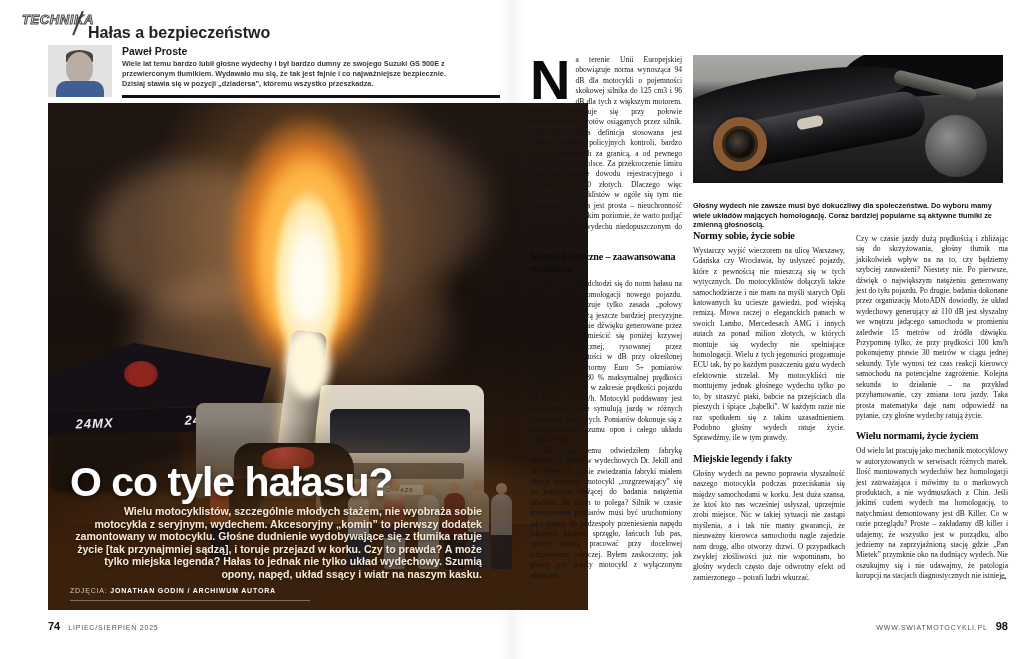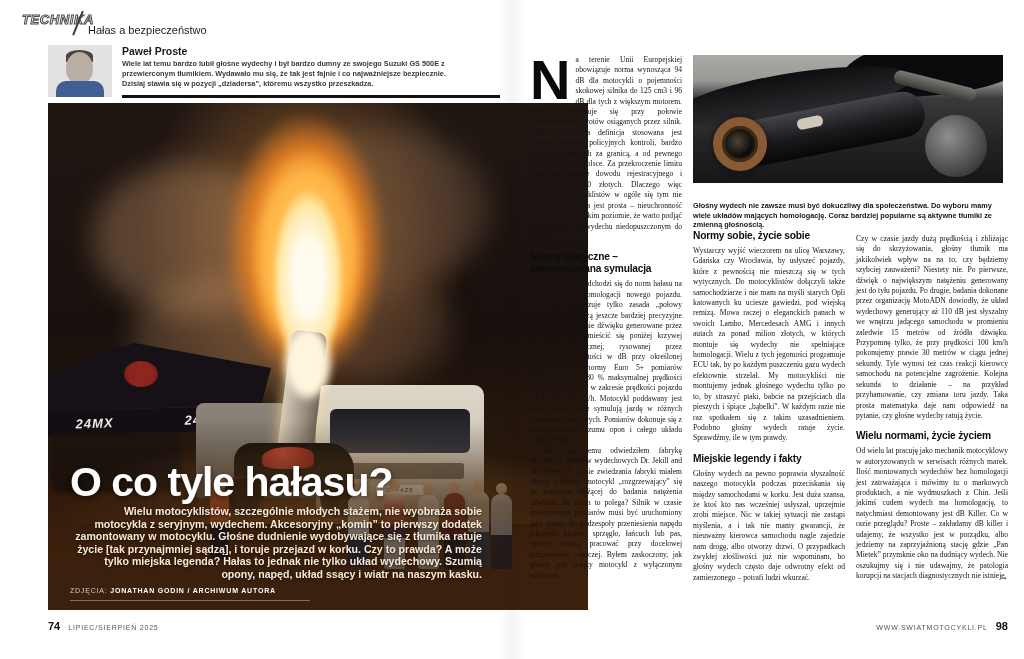--- a/index.html
+++ b/index.html
@@ -9,21 +9,21 @@
     background:#ffffff; overflow:hidden;
     font-family:"Liberation Sans", sans-serif; color:#1b1b1b;
   }
   
   .kicker { position:absolute; left:22px; top:10px; }
   .kicker-section {
     font-size:13px; font-weight:800; font-style:italic; letter-spacing:.6px;
     color:#f2f2f2; -webkit-text-stroke:1px #4a4a4a;
   }
   .kicker-slash { position:absolute; left:55px; top:0px; width:1.6px; height:26px; background:#3c3c3c; transform:rotate(22deg); }
-  .kicker-topic { position:absolute; left:66px; top:14px; font-size:11px; font-weight:400; color:#222; white-space:nowrap; }
+  .kicker-topic { position:absolute; left:66px; top:14px; font-size:16px; font-weight:700; color:#222; white-space:nowrap; }
   
   .author { position:absolute; left:48px; top:45px; width:452px; display:flex; }
   .author-photo { position:relative; width:64px; height:52px; background:#e3e2e0; overflow:hidden; flex:none; }
   .author-head { position:absolute; left:18px; top:7px; width:27px; height:32px; border-radius:50% 50% 45% 45%; background:#b9aea6; }
   .author-hair { position:absolute; left:18px; top:5px; width:27px; height:12px; border-radius:50% 50% 0 0; background:#4a4340; }
   .author-shirt { position:absolute; left:8px; top:36px; width:48px; height:18px; border-radius:10px 10px 0 0; background:#3f5f93; }
   .author-text { margin-left:10px; flex:1; border-bottom:3px solid #111; padding-bottom:5px; }
   .author-name { font-size:10.5px; font-weight:800; margin-bottom:2px; }
   .author-bio { font-size:7.3px; line-height:1.4; font-weight:600; color:#3a3a3a; width:330px; }
   
@@ -96,21 +96,21 @@
   .footer-left b { font-size:11px; color:#111; letter-spacing:0; margin-right:8px; }
   .footer-right { position:absolute; right:16px; top:620px; font-size:7px; color:#555; letter-spacing:.8px; text-align:right; }
   .footer-right b { font-size:11px; color:#111; letter-spacing:0; margin-left:8px; }
   
   .col { position:absolute; width:152px; font-family:"Liberation Serif", serif; font-size:7.6px;
          line-height:10.4px; text-align:justify; color:#141414; }
   .col p + p { text-indent:9px; }
   .col1 { left:530px; top:55px; }
   .col2 { left:693px; top:230px; }
   .col3 { left:856px; top:234px; }
-  .art-heading { font-family:Liberation Sans, sans-serif; font-size:10.2px; font-weight:800;
+  .art-heading { font-family:Liberation Serif, serif; font-size:10.2px; font-weight:800;
          letter-spacing:-.2px; line-height:12px; margin:9px 0 4px; text-align:left; color:#0d0d0d; }
   .art-heading.first { margin-top:0; }
   .dropcap { float:left; font-family:"Liberation Sans", sans-serif; font-weight:800; font-size:56px;
          line-height:46px; padding:2px 5px 0 0; color:#0a0a0a; }
   .arrow-end { display:block; text-align:right; font-family:"Liberation Sans", sans-serif; font-size:9px;
          color:#222; margin-top:-10px; }
   
   .exhaust-block { position:absolute; left:693px; top:55px; width:310px; }
   .exhaust-photo { position:relative; width:310px; height:128px; overflow:hidden;
          background:linear-gradient(180deg,#aba9a5 0%,#9b9995 20%,#3a3a3c 34%,#232326 70%,#161618 100%); }

